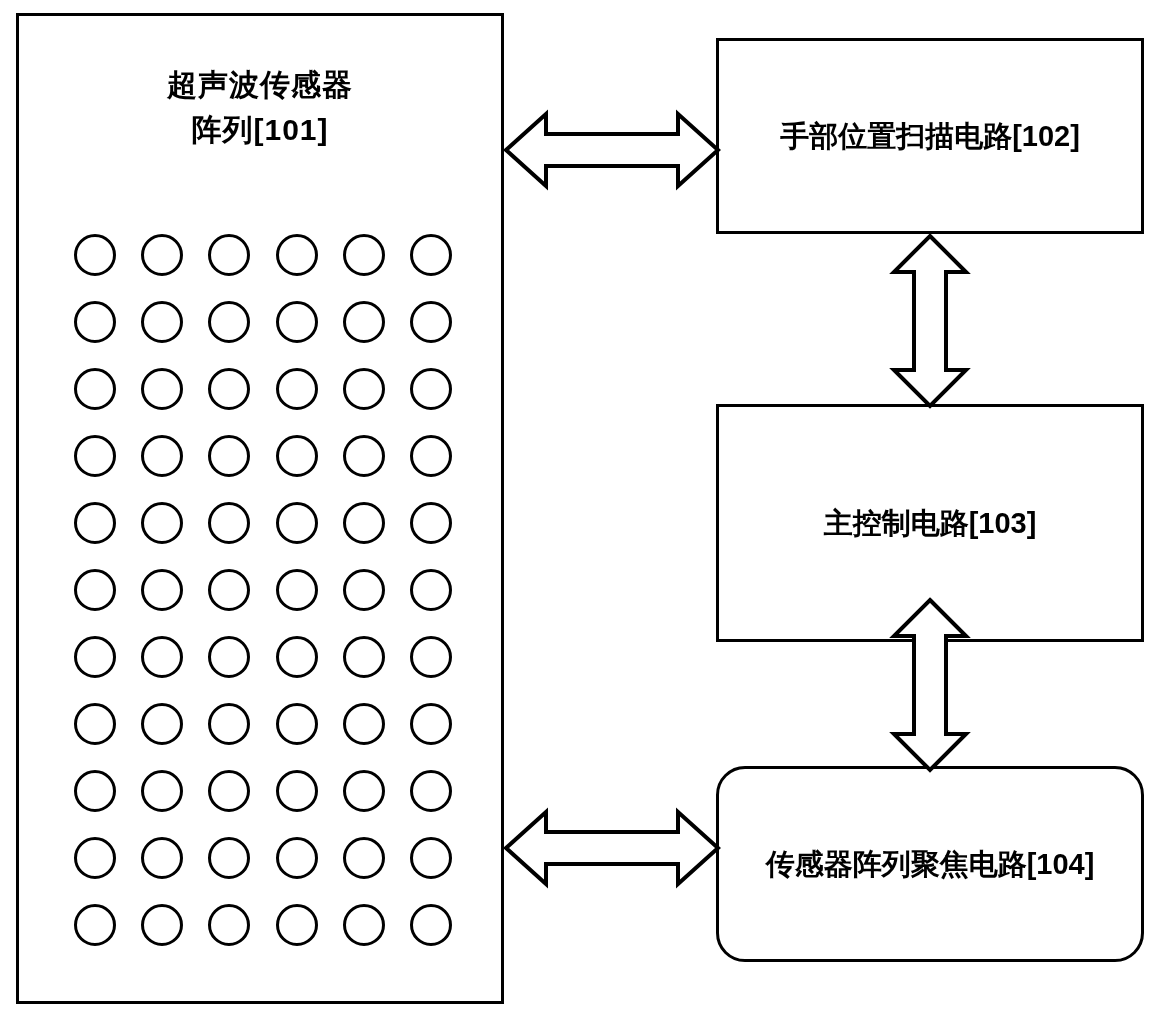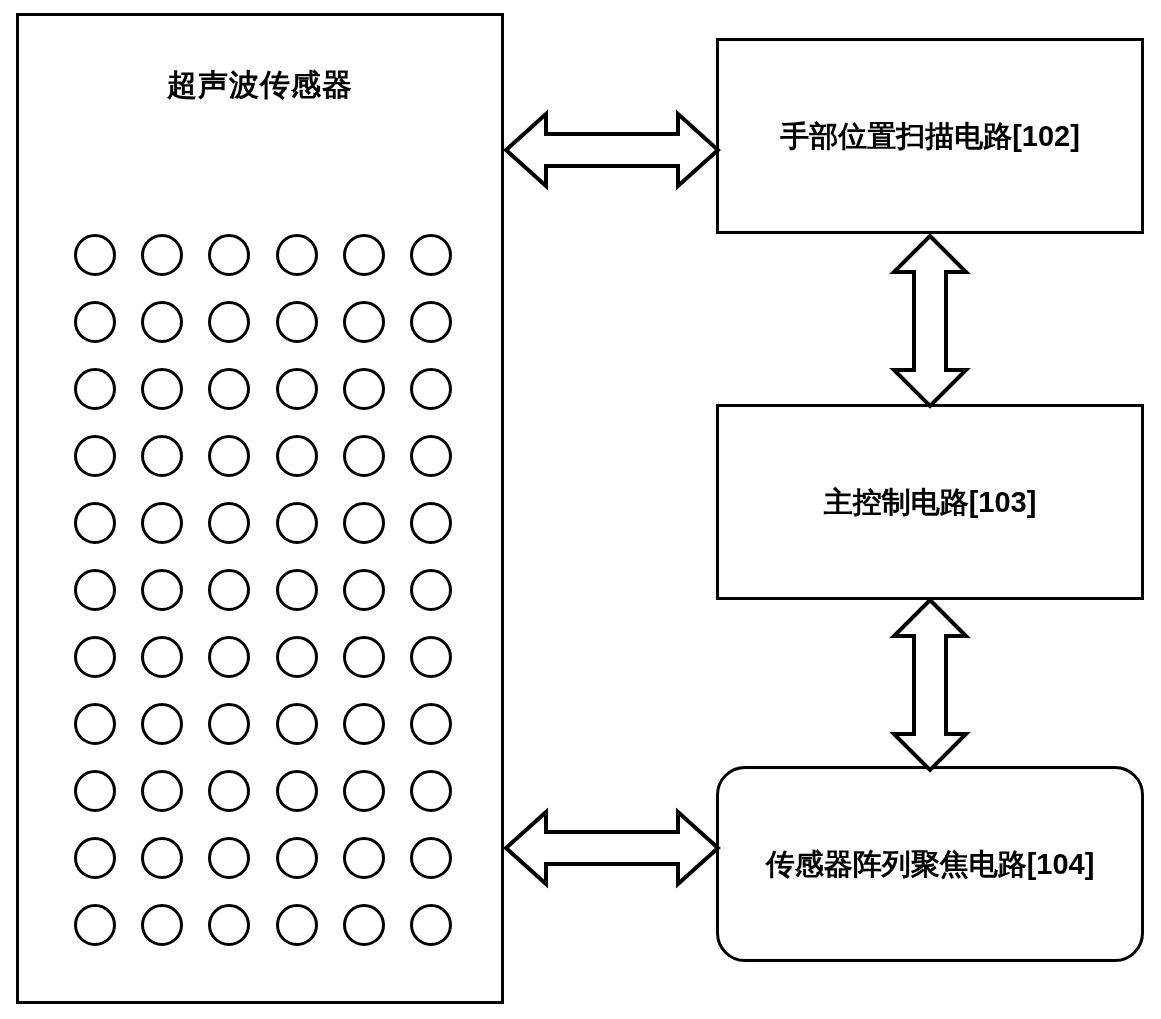--- a/index.html
+++ b/index.html
@@ -85,21 +85,21 @@
   #block-scan {
     left: 716px;
     top: 38px;
     width: 428px;
     height: 196px;
   }
   #block-main {
     left: 716px;
     top: 404px;
     width: 428px;
-    height: 196px;
+    height: 238px;
   }
   #block-focus {
     left: 716px;
     top: 766px;
     width: 428px;
     height: 196px;
     border-radius: 29px;
   }
 
   
@@ -116,20 +116,21 @@
   #arrow-v-bottom { left: 880px; top: 600px; }
 </style>
 </head>
 <body>
 
 <div id="canvas">
 
   <div class="array-box">
     <div class="array-title">
       <span>超声波传感器</span>
+      <span class="line2">阵列[101]</span>
     </div>
     <div class="dot-grid" id="dot-grid">
         <div class="dot"></div>
         <div class="dot"></div>
         <div class="dot"></div>
         <div class="dot"></div>
         <div class="dot"></div>
         <div class="dot"></div>
         <div class="dot"></div>
         <div class="dot"></div>

